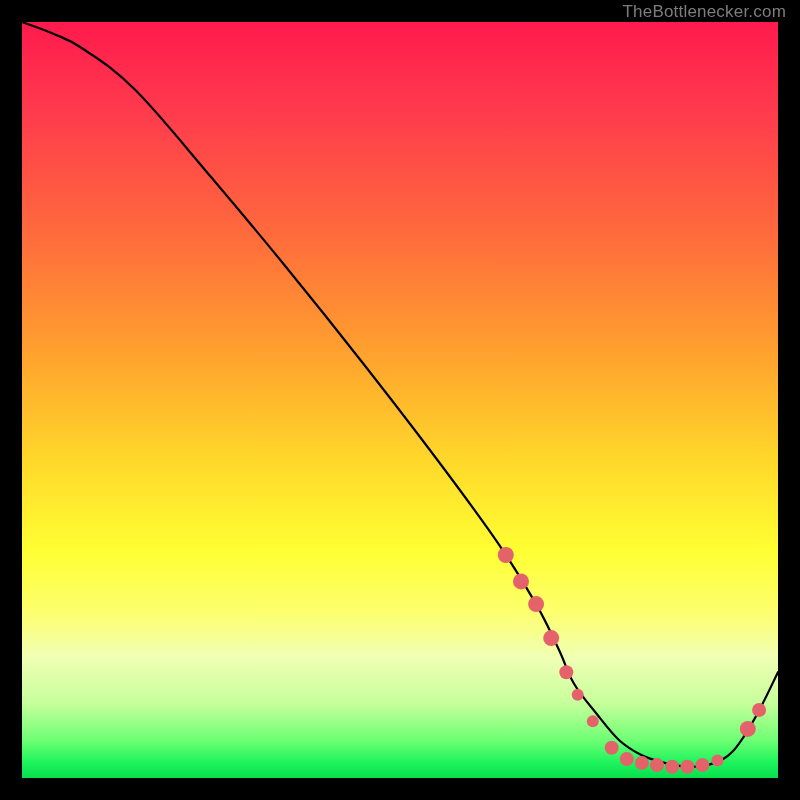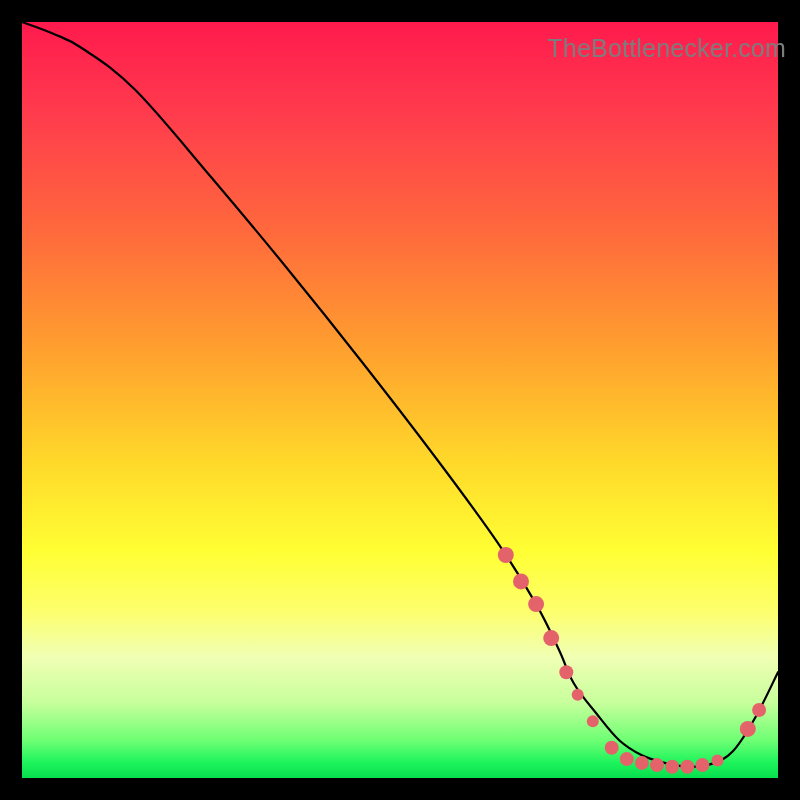--- a/index.html
+++ b/index.html
@@ -56,24 +56,23 @@
   }
   .marker {
     fill: #e4636b;
     stroke: none;
   }
   .watermark {
     position: absolute;
     top: 2px;
     right: 14px;
     color: #7d7d7d;
-    font-size: 25px;
+    font-size: 17px;
     letter-spacing: 0.2px;
     user-select: none;
-    margin-top: 32px;
   }
 </style>
 </head>
 <body>
 
 <div class="frame">
   <div class="plot">
     <svg viewBox="0 0 756 756">
       <path id="curve-path" class="curve" d="M 0.0 0.0 C 5.4 2.0, 19.4 6.6, 30.2 11.3 C 41.1 16.1, 45.5 16.3, 60.5 26.5 C 75.4 36.7, 90.3 44.9, 113.4 68.0 C 136.5 91.2, 161.8 123.0, 189.0 155.0 C 216.2 187.0, 237.4 212.4, 264.6 245.7 C 291.8 279.0, 313.0 305.5, 340.2 340.2 C 367.4 374.9, 391.3 405.8, 415.8 438.5 C 440.3 471.1, 458.6 495.8, 476.3 521.6 C 494.0 547.5, 503.2 563.1, 514.1 582.1 C 525.0 601.2, 530.0 613.2, 536.8 627.5 C 543.6 641.8, 545.1 649.9, 551.9 661.5 C 558.7 673.1, 566.4 681.5, 574.6 691.7 C 582.7 701.9, 589.1 710.7, 597.2 718.2 C 605.4 725.7, 611.8 729.2, 619.9 733.3 C 628.1 737.4, 634.4 738.8, 642.6 740.9 C 650.8 742.9, 657.1 744.4, 665.3 744.7 C 673.4 744.9, 679.8 745.1, 688.0 742.4 C 696.1 739.7, 702.5 738.0, 710.6 729.5 C 718.8 721.1, 725.2 709.8, 733.3 695.5 C 741.5 681.2, 751.9 658.3, 756.0 650.2"></path>
       <g id="markers-group">

